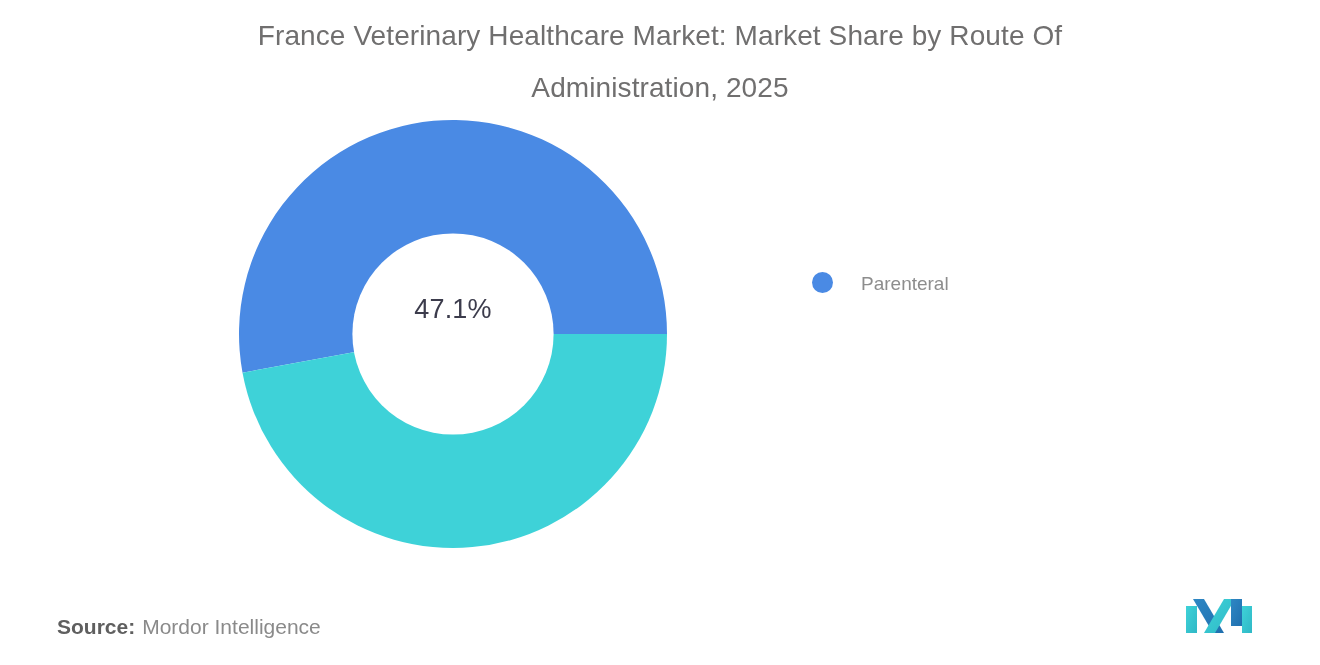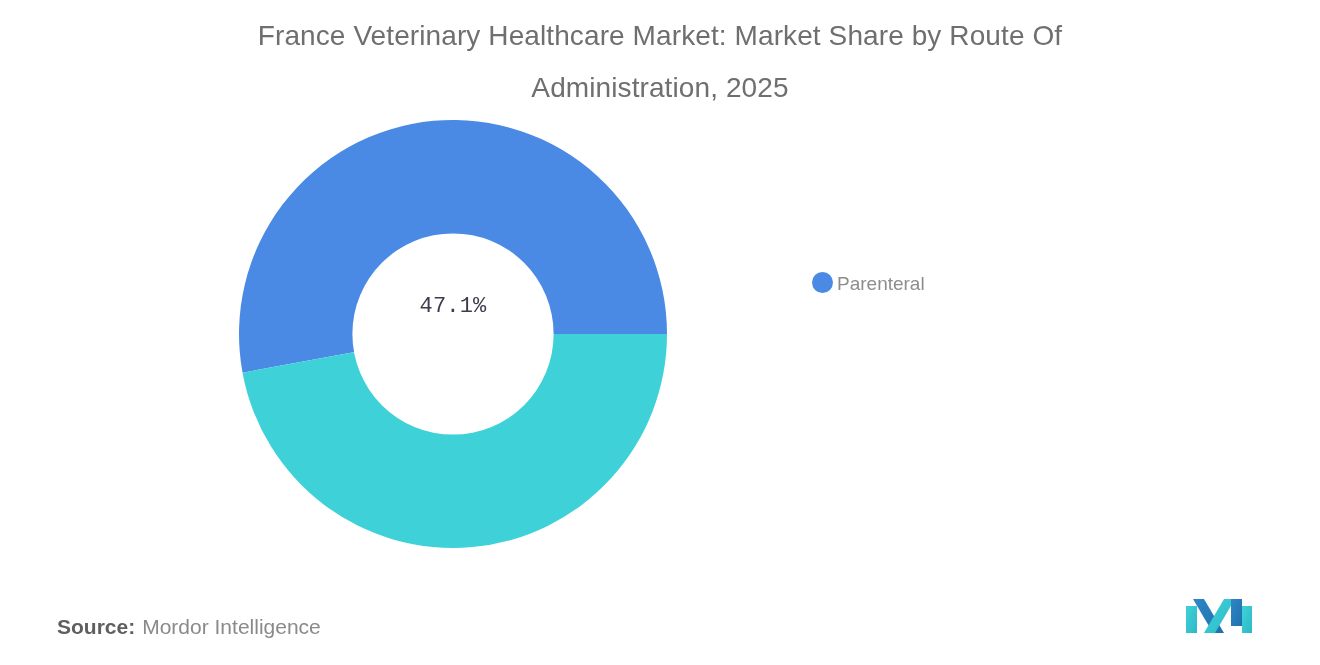--- a/index.html
+++ b/index.html
@@ -43,25 +43,24 @@
     width: 428px;
     height: 428px;
     overflow: visible;
   }
   #slice-label {
     position: absolute;
     left: 0;
     top: 174px;
     width: 428px;
     text-align: center;
-    font-size: 22px;
+    font-size: 27px;
     color: #3c3c4c;
     letter-spacing: 0.2px;
     pointer-events: none;
-    font-family: Liberation Mono, monospace;
   }
 
   
   #legend {
     position: absolute;
     left: 812px;
     top: 270px;
     width: 430px;
   }
   .legend-item {
@@ -70,21 +69,21 @@
     margin-bottom: 11px;
   }
   .legend-swatch {
     width: 21px;
     height: 21px;
     border-radius: 50%;
     flex: 0 0 21px;
     margin-top: 2px;
   }
   .legend-label {
-    margin-left: 4px;
+    margin-left: 28px;
     font-size: 19px;
     line-height: 28px;
     color: #8d8d8d;
     font-weight: 400;
     max-width: 375px;
   }
 
   
   #source-line {
     position: absolute;

